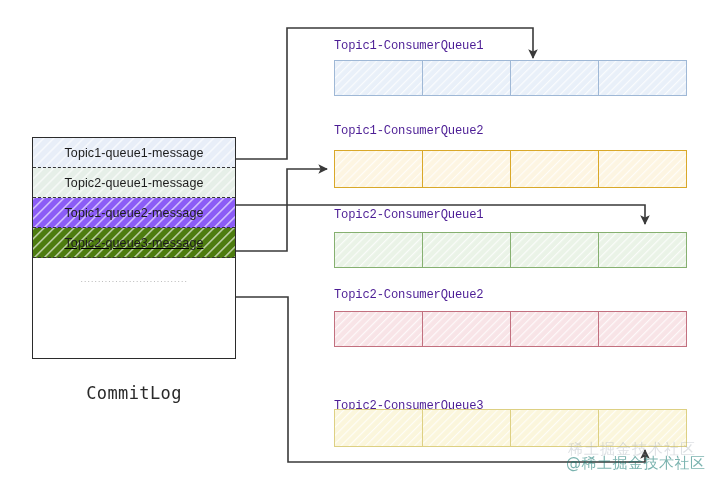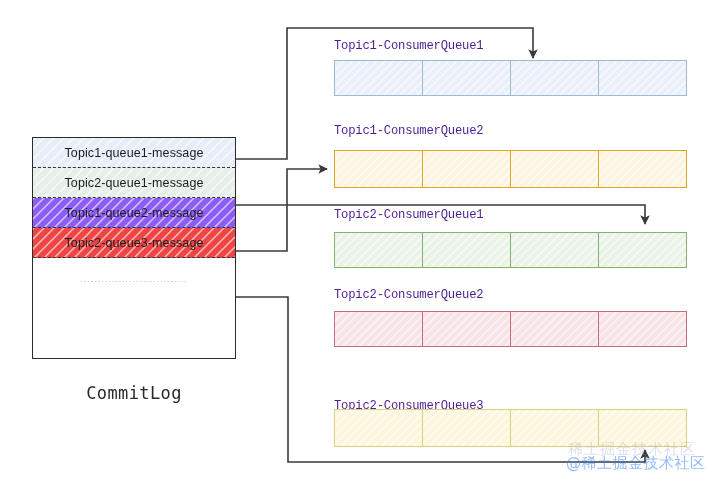--- a/index.html
+++ b/index.html
@@ -46,21 +46,21 @@
     position: relative;
     font-size: 12.5px;
     color: #1c1c1c;
     letter-spacing: .1px;
     white-space: nowrap;
     font-family: "Liberation Sans", sans-serif;
   }
   #cl-row-0 { background: #e8eef8; }
   #cl-row-1 { background: #e6efe8; }
   #cl-row-2 { background: #8b5cf6; }
-  #cl-row-3 { background: #ef4444; }
+  #cl-row-3 { background: #4d7c0f; text-decoration: underline; }
   #cl-row-4 {
     background: #ffffff;
     border-bottom: none;
     height: 42px;
   }
   #cl-row-4 .dots {
     font-size: 9px;
     color: #b9b9b9;
     letter-spacing: .6px;
     white-space: nowrap;
@@ -135,21 +135,21 @@
   }
   #watermark .wm-top {
     position: absolute; left: 2px; top: 0;
     font-size: 15px; letter-spacing: 1px;
     color: #9aa3ad; opacity:.6;
     white-space: nowrap;
   }
   #watermark .wm-bot {
     position: absolute; left: 0; top: 14px;
     font-size: 15px; letter-spacing: .5px;
-    color: #3b82f6;
+    color: #0f766e;
     white-space: nowrap;
   }
 </style>
 </head>
 <body>
 
 <div id="canvas">
 
   <svg id="arrows" viewBox="0 0 720 483" width="720" height="483">
     <defs>

